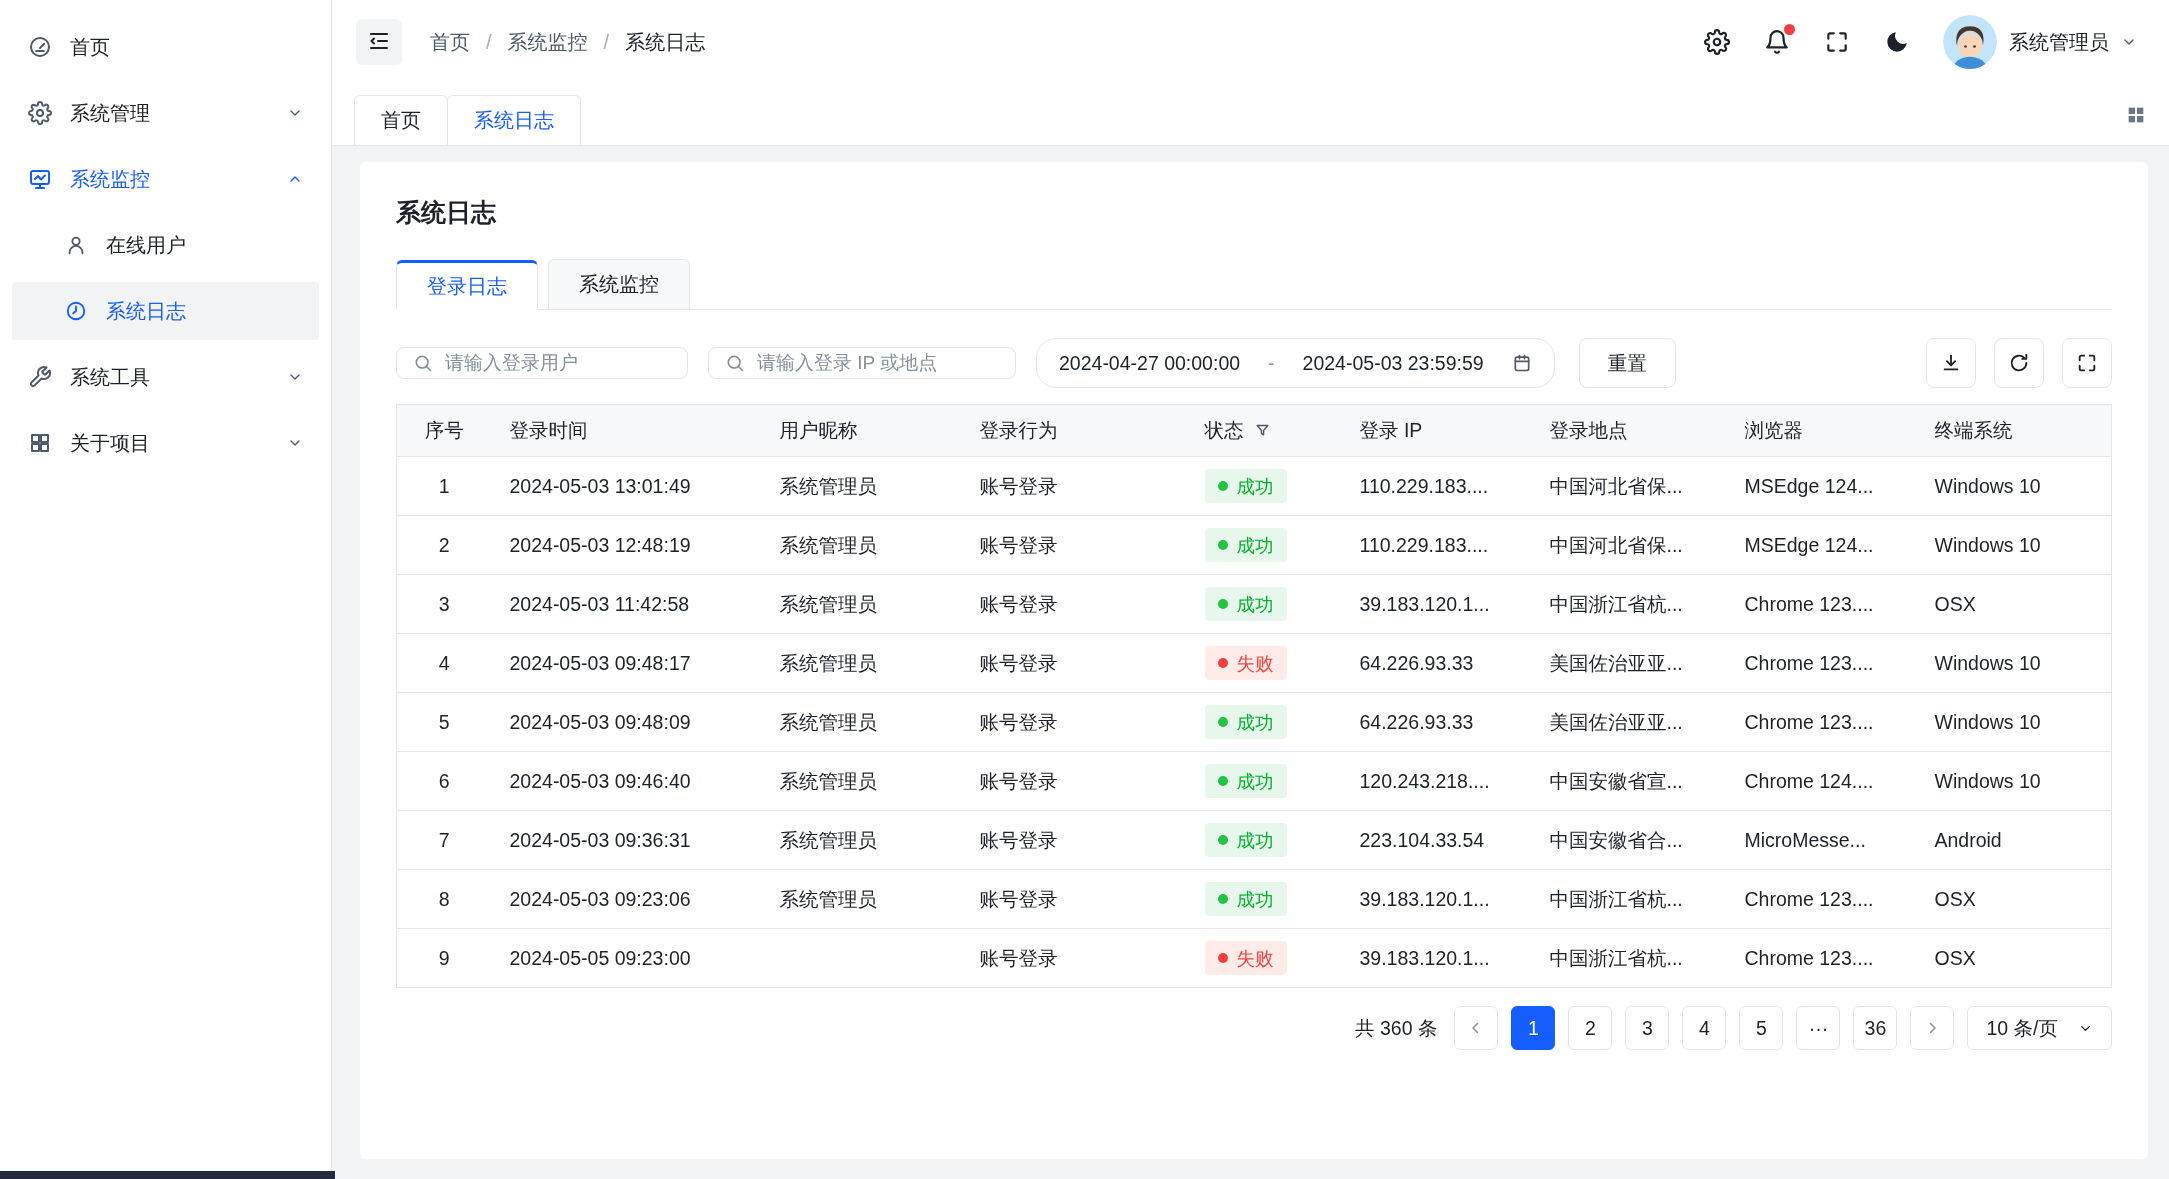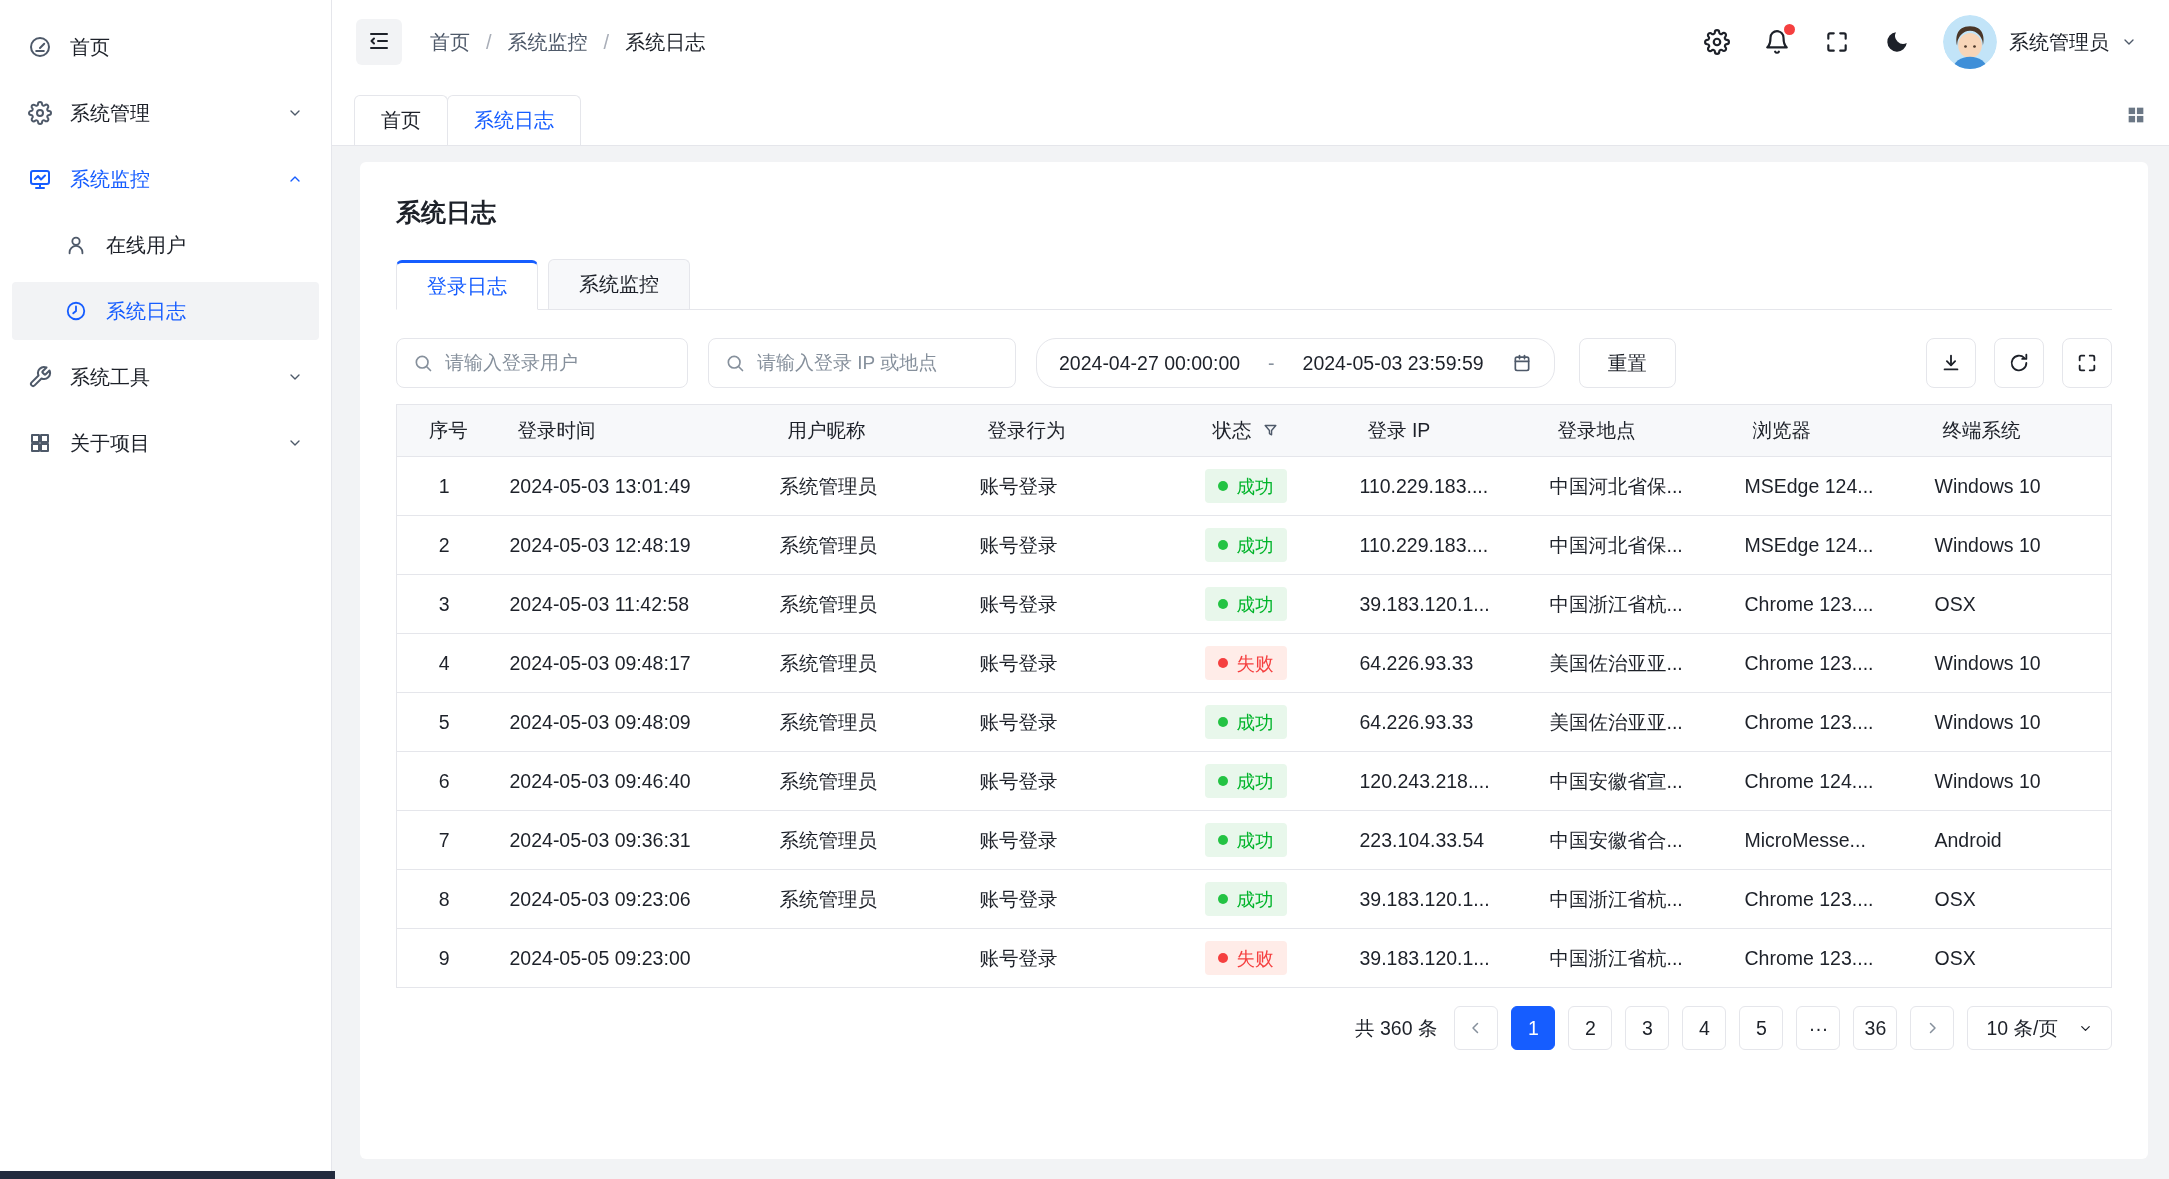--- a/index.html
+++ b/index.html
@@ -51,42 +51,42 @@
   
   .content { flex: 1; background: #f2f3f5; padding: 16px 21px 20px 28px; overflow: hidden; }
   .card { background: #fff; border-radius: 6px; height: 100%; padding: 30px 36px; }
   .card-title { font-size: 25px; font-weight: 700; margin: 4px 0 30px; }
   .log-tabs { display: flex; align-items: flex-end; border-bottom: 1px solid #e5e6eb; }
   .ltab { height: 50px; display: flex; align-items: center; padding: 0 30px; font-size: 20px;
     border: 1px solid #e5e6eb; border-bottom: none; border-radius: 6px 6px 0 0; background: #f7f8fa; margin-right: 10px; cursor:pointer; color:#1d2129; }
   .ltab.active { background: #fff; color: #165DFF; border-top: 3px solid #165DFF; margin-bottom: -1px; border-bottom: 1px solid #fff; }
 
   .filter-row { display: flex; align-items: center; margin: 28px 0 16px; }
-  .search-box { height: 50px; border: 1px solid #e5e6eb; border-radius: 8px; background:#fff;
+  .search-box { height: 32px; border: 1px solid #e5e6eb; border-radius: 8px; background:#fff;
     display: flex; align-items: center; gap: 12px; padding: 0 16px; margin-right: 20px; }
   .search-box .s-icon { color: #86909c; display:flex; }
   .search-box input { border: none; outline: none; font-size: 19px; color: #1d2129; font-family: inherit; flex: 1; min-width: 0; background: transparent; }
   .search-box input::placeholder { color: #86909c; }
   .sb-user { width: 292px; }
   .sb-ip { width: 308px; }
   .date-box { height: 50px; border: 1px solid #e5e6eb; border-radius: 20px; display: flex; align-items: center;
     gap: 28px; padding: 0 22px; font-size: 19.5px; color: #1d2129; cursor: pointer; }
   .date-box .cal-icon { color: #4e5969; display:flex; }
   .btn-reset { height: 50px; padding: 0 28px; border: 1px solid #e5e6eb; border-radius: 8px; background: #fff;
     font-size: 19.5px; color: #1d2129; margin-left: 24px; cursor: pointer; font-family: inherit; }
   .right-icons { margin-left: auto; display: flex; gap: 18px; }
   .icon-btn { width: 50px; height: 50px; border: 1px solid #e5e6eb; border-radius: 8px; background: #fff;
     display: flex; align-items: center; justify-content: center; color: #1d2129; cursor: pointer; }
 
   
   .tbl { width: 100%; border-collapse: collapse; table-layout: fixed; border: 1px solid #e5e6eb; font-size: 19.5px; }
   .tbl th { background: #f7f8fa; height: 52px; text-align: left; padding-left: 18px; font-weight: 400; color: #1d2129; border-bottom: 1px solid #e5e6eb; }
   .tbl td { height: 59px; padding-left: 18px; border-bottom: 1px solid #e5e6eb; color: #1d2129; white-space: nowrap; overflow: hidden; }
   .tbl th.center, .tbl td.center { text-align: center; padding-left: 0; }
-  .th-inner { display: inline-flex; align-items: center; gap: 10px; margin-left: 8px; }
+  .th-inner { display: inline-flex; align-items: center; gap: 10px; }
   .th-inner .f-icon { color: #4e5969; display: inline-flex; }
   .badge { display: inline-flex; align-items: center; gap: 9px; height: 34px; padding: 0 13px; border-radius: 4px; font-size: 18.5px; }
   .badge .dot { width: 10px; height: 10px; border-radius: 50%; }
   .badge.success { background: #e8f7eb; color: #00b42a; }
   .badge.success .dot { background: #23c343; }
   .badge.fail { background: #ffece8; color: #f53f3f; }
   .badge.fail .dot { background: #f53f3f; }
 
   
   .pager { display: flex; align-items: center; justify-content: flex-end; gap: 13px; margin-top: 18px; font-size: 19.5px; }

